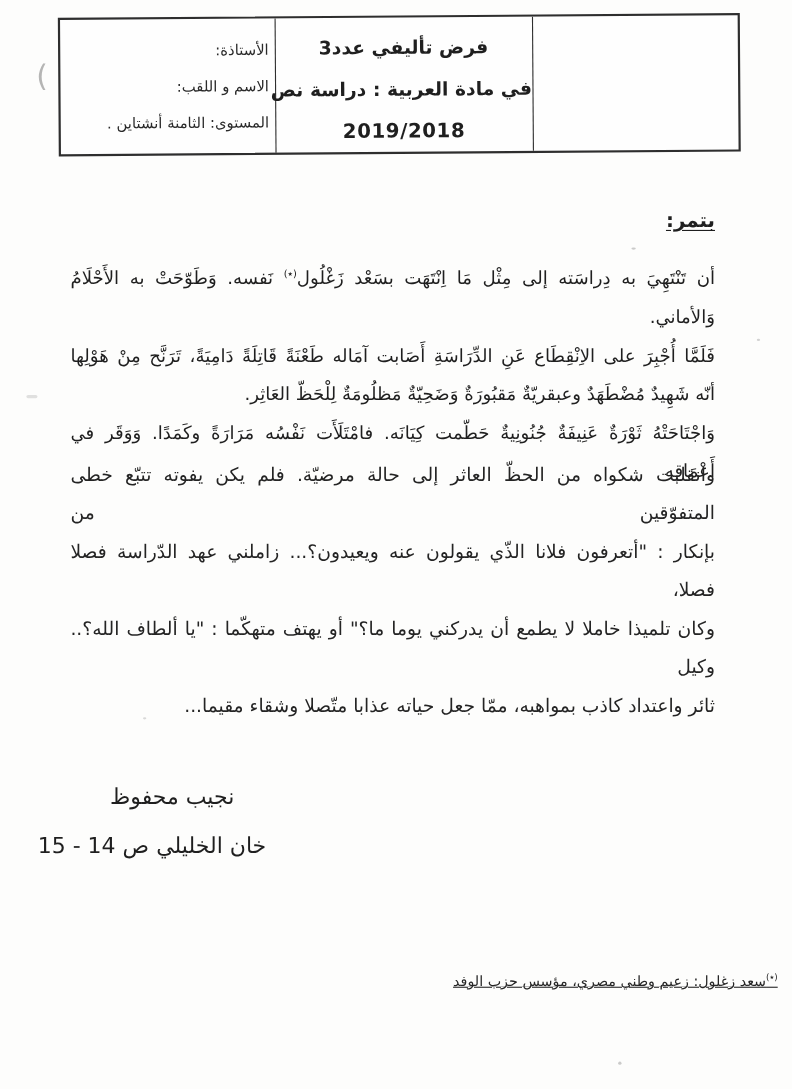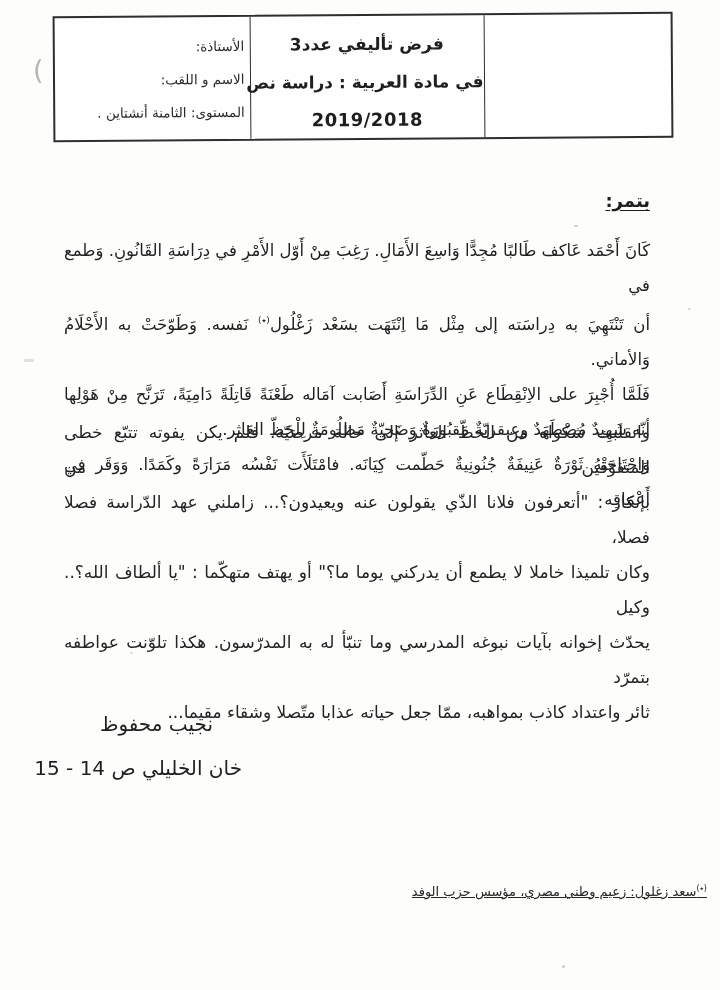--- a/index.html
+++ b/index.html
@@ -60,32 +60,30 @@
     <div class="cell cell-info">
       <div class="irow">الأستاذة:</div>
       <div class="irow">الاسم و اللقب:</div>
       <div class="irow">المستوى: الثامنة أنشتاين .</div>
     </div>
   </div>
 
   <div class="heading">بتمر:</div>
 
   <div class="para para1">
-    <div class="tl">كَانَ أَحْمَد عَاكف طَالبًا مُجِدًّا وَاسِعَ الأَمَالِ. رَغِبَ مِنْ أَوّل الأَمْرِ في دِرَاسَةِ القَانُونِ. وَطمع في</div>
     <div class="tl"><span>أن تَنْتَهِيَ به دِراسَته إلى مِثْل مَا اِنْتَهَت بسَعْد زَغْلُول</span><span class="fnref">(٭)</span><span> نَفسه. وَطَوّحَتْ به الأَحْلَامُ وَالأماني.</span></div>
     <div class="tl">فَلَمَّا أُجْبِرَ على الاِنْقِطَاع عَنِ الدِّرَاسَةِ أَصَابت آمَاله طَعْنَةً قَاتِلَةً دَامِيَةً، تَرَنَّح مِنْ هَوْلِها</div>
     <div class="tl last">أنّه شَهِيدٌ مُضْطَهَدٌ وعبقريّةٌ مَقبُورَةٌ وَضَحِيّةٌ مَظلُومَةٌ لِلْحَظّ العَاثِر.</div>
     <div class="tl">وَاجْتَاحَتْهُ ثَوْرَةٌ عَنِيفَةٌ جُنُونِيةٌ حَطّمت كِيَانَه. فامْتَلَأَت نَفْسُه مَرَارَةً وكَمَدًا. وَوَقَر في أَعْمَاقِه</div>
   </div>
 
   <div class="para para2">
     <div class="tl">وانقلبت شكواه من الحظّ العاثر إلى حالة مرضيّة. فلم يكن يفوته تتبّع خطى المتفوّقين من</div>
     <div class="tl">بإنكار : "أتعرفون فلانا الذّي يقولون عنه ويعيدون؟... زاملني عهد الدّراسة فصلا فصلا،</div>
     <div class="tl">وكان تلميذا خاملا لا يطمع أن يدركني يوما ما؟" أو يهتف متهكّما : "يا ألطاف الله؟.. وكيل</div>
-    <div class="tl">يحدّث إخوانه بآيات نبوغه المدرسي وما تنبّأ له به المدرّسون. هكذا تلوّنت عواطفه بتمرّد</div>
     <div class="tl last">ثائر واعتداد كاذب بمواهبه، ممّا جعل حياته عذابا متّصلا وشقاء مقيما...</div>
   </div>
 
   <div class="author">نجيب محفوظ</div>
   <div class="source">خان الخليلي ص 14 - 15</div>
 
   <div class="footnote"><sup>(٭)</sup><span>سعد زغلول: زعيم وطني مصري، مؤسس حزب الوفد</span></div>
 
   <div class="punch">(</div>
   <div class="speck sp1"></div>

